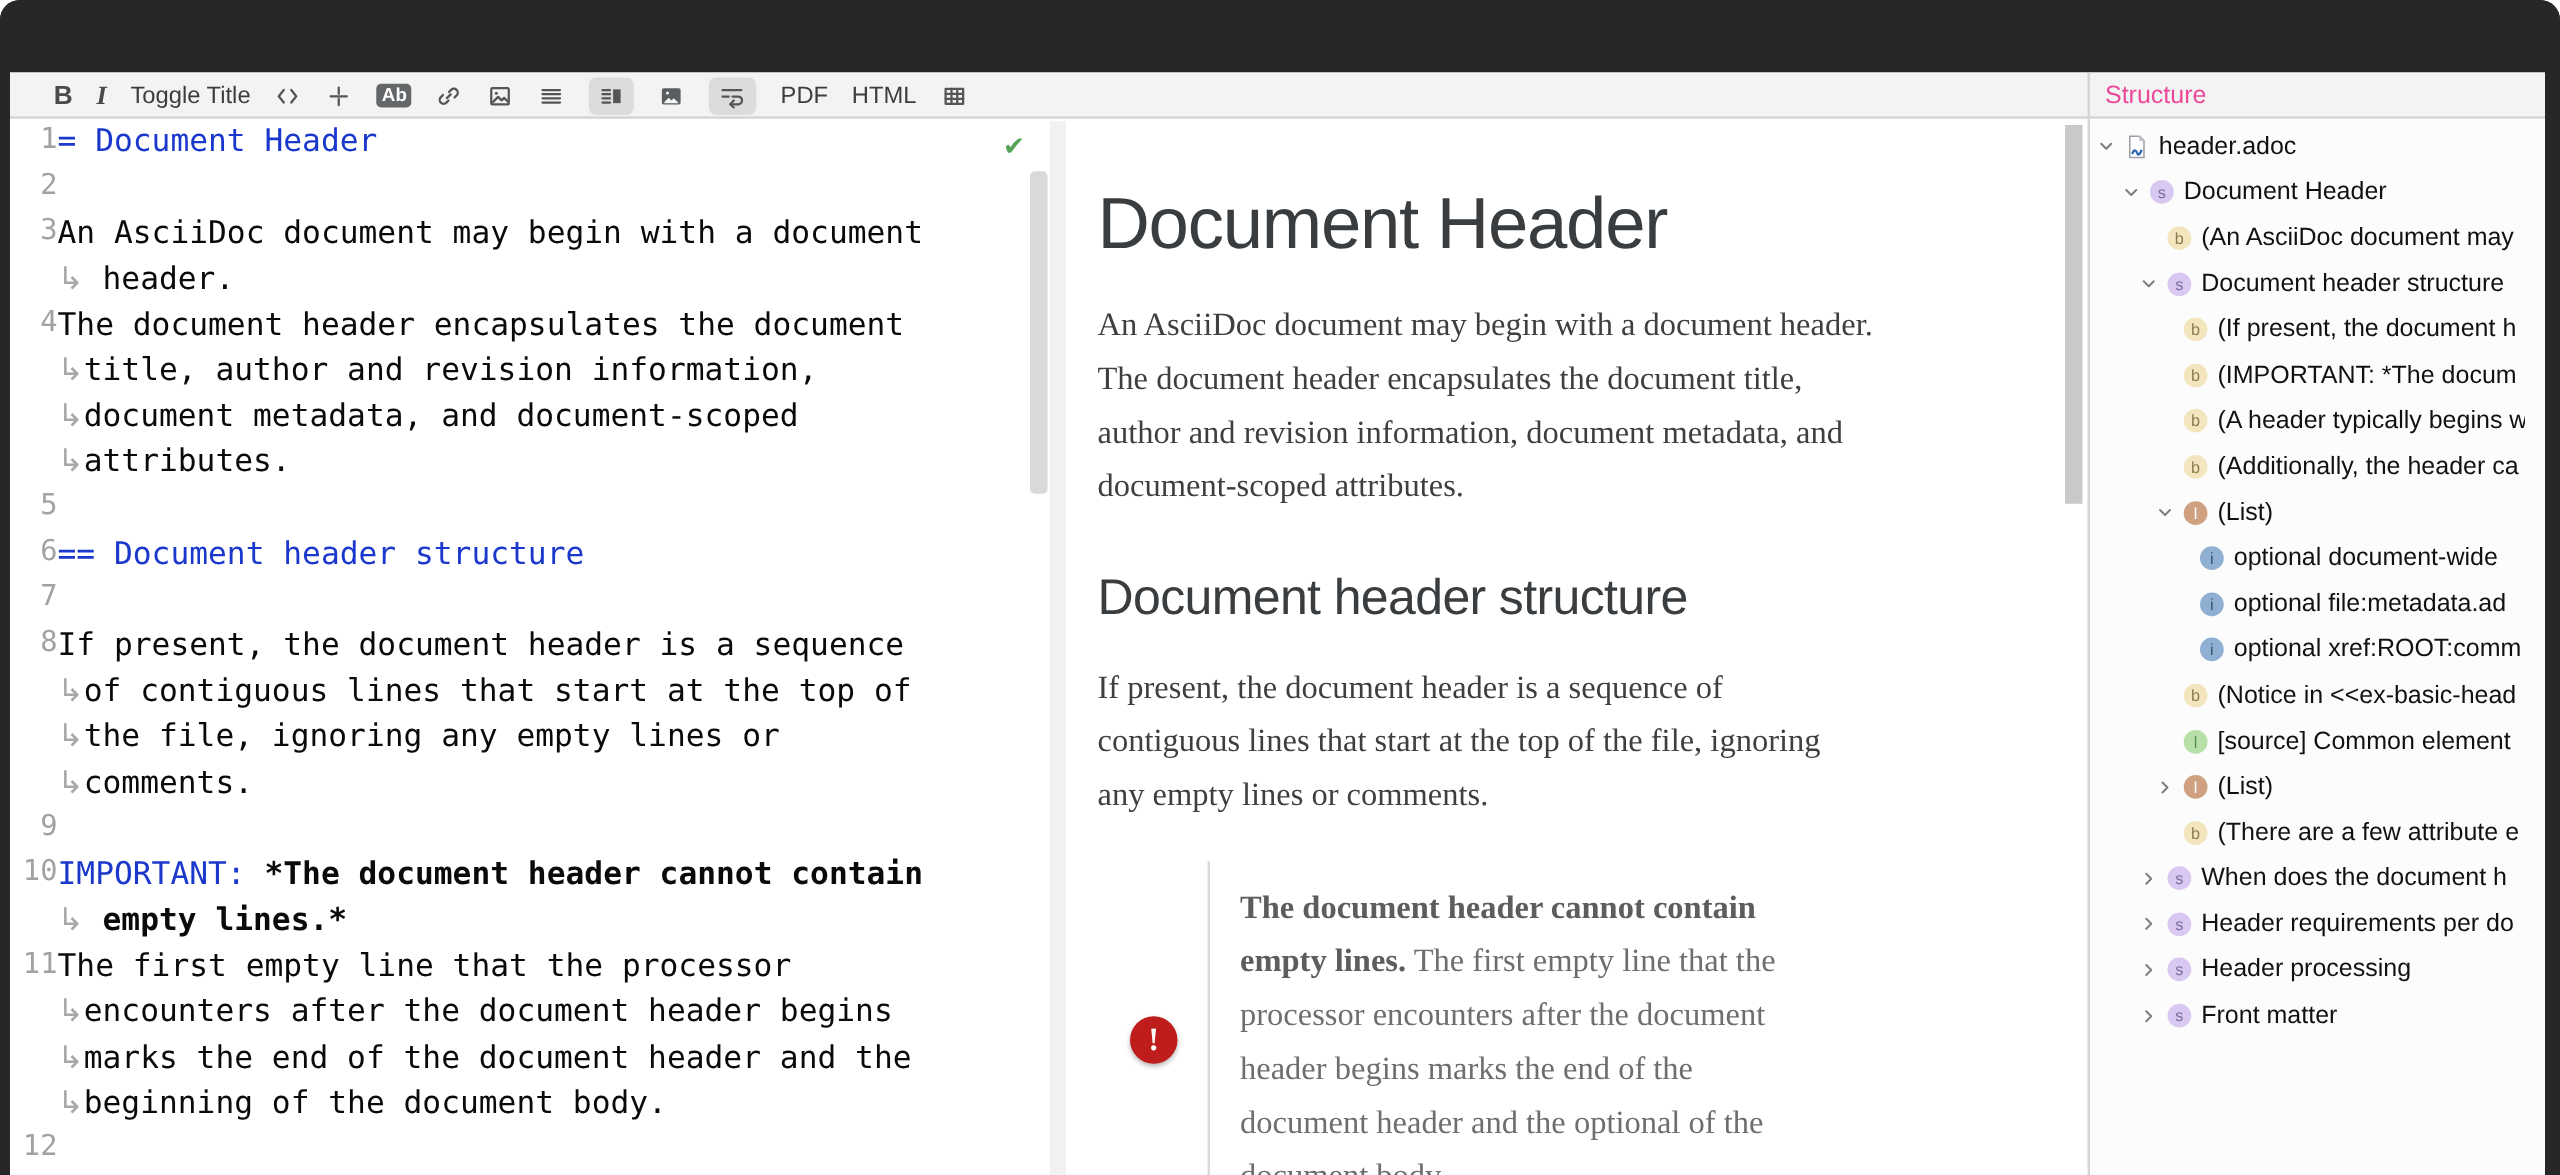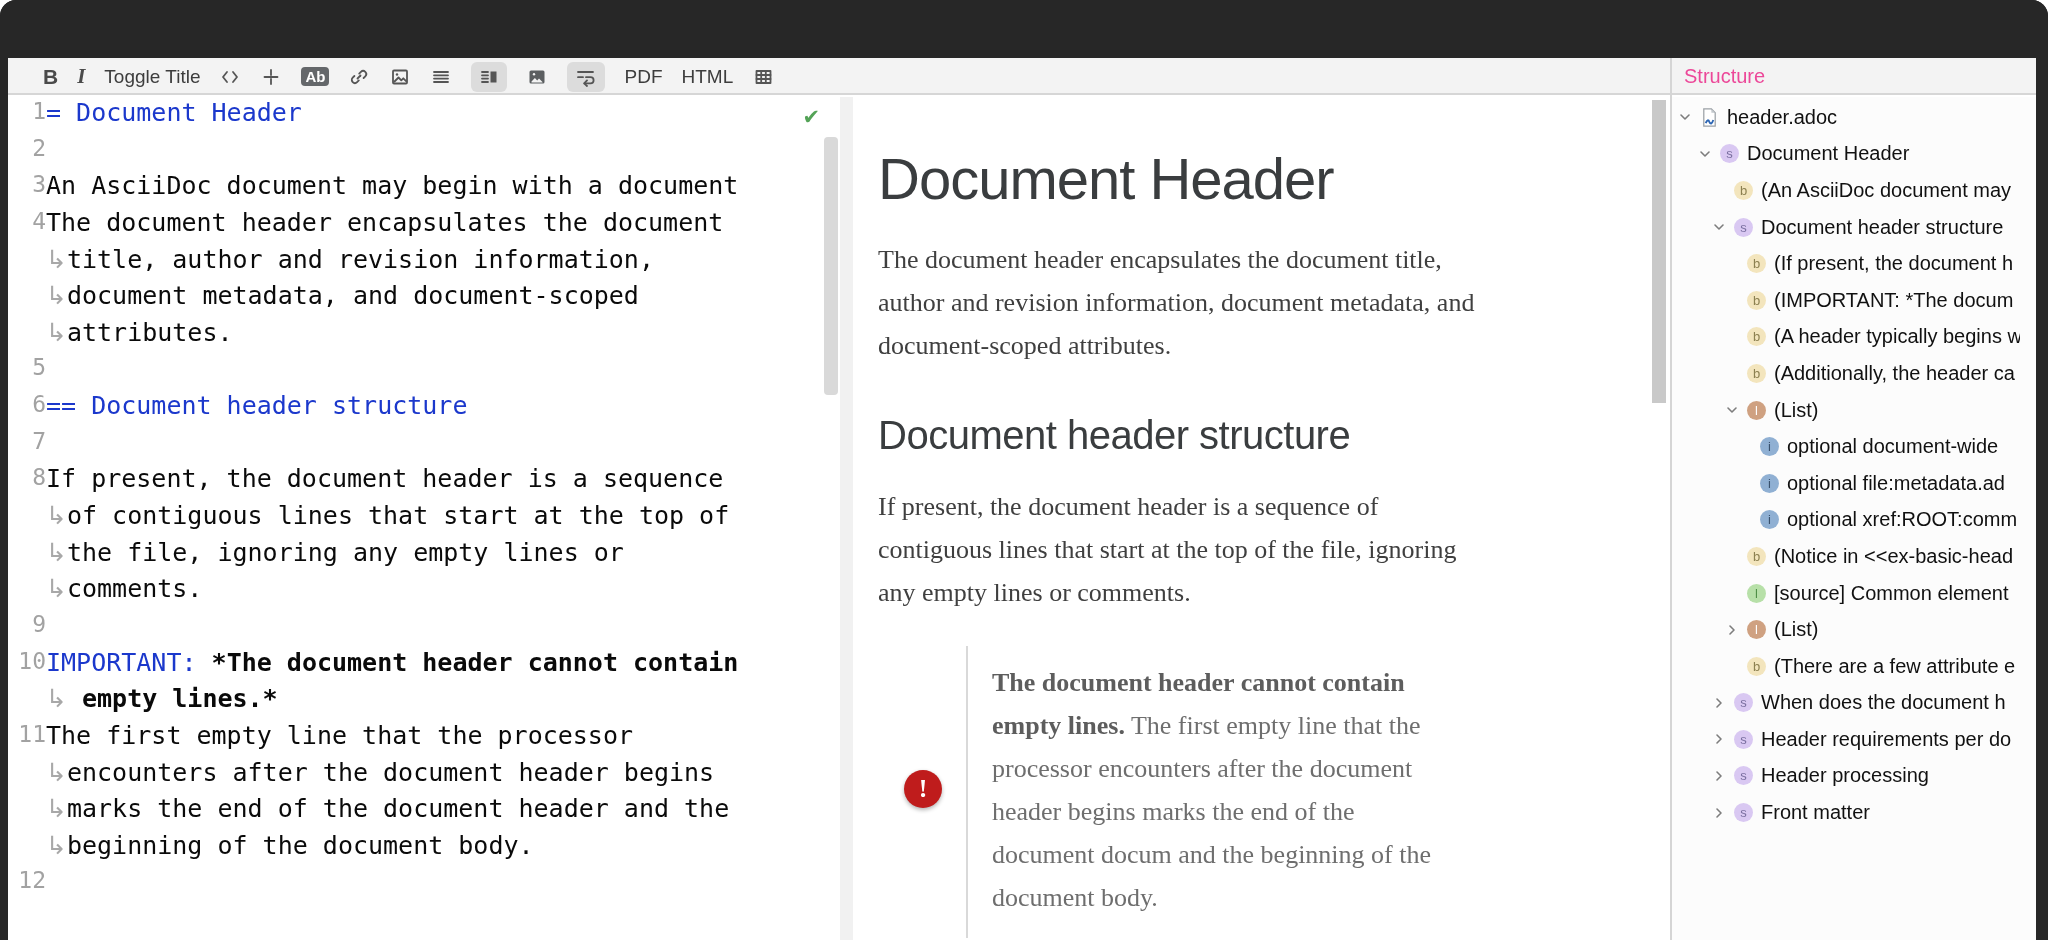--- a/index.html
+++ b/index.html
@@ -201,20 +201,21 @@
             </span>
           </button>
         </div>
       <div class="structure-title" style="left:1676px;">Structure</div>
 
       <div class="editor">
         <div class="ed-rows">
             <div class="ed-row"><span class="gutter">1</span><span class="code"><span class="seg-heading">= Document Header</span></span></div>
             <div class="ed-row"><span class="gutter">2</span><span class="code"></span></div>
             <div class="ed-row"><span class="gutter">3</span><span class="code"><span class="seg-plain">An AsciiDoc document may begin with a document</span></span></div>
+            <div class="ed-row"><span class="gutter"></span><span class="code"><span class="wrap-arrow">↳</span><span class="seg-plain"> header.</span></span></div>
             <div class="ed-row"><span class="gutter">4</span><span class="code"><span class="seg-plain">The document header encapsulates the document</span></span></div>
             <div class="ed-row"><span class="gutter"></span><span class="code"><span class="wrap-arrow">↳</span><span class="seg-plain">title, author and revision information,</span></span></div>
             <div class="ed-row"><span class="gutter"></span><span class="code"><span class="wrap-arrow">↳</span><span class="seg-plain">document metadata, and document-scoped</span></span></div>
             <div class="ed-row"><span class="gutter"></span><span class="code"><span class="wrap-arrow">↳</span><span class="seg-plain">attributes.</span></span></div>
             <div class="ed-row"><span class="gutter">5</span><span class="code"></span></div>
             <div class="ed-row"><span class="gutter">6</span><span class="code"><span class="seg-heading">== Document header structure</span></span></div>
             <div class="ed-row"><span class="gutter">7</span><span class="code"></span></div>
             <div class="ed-row"><span class="gutter">8</span><span class="code"><span class="seg-plain">If present, the document header is a sequence</span></span></div>
             <div class="ed-row"><span class="gutter"></span><span class="code"><span class="wrap-arrow">↳</span><span class="seg-plain">of contiguous lines that start at the top of</span></span></div>
             <div class="ed-row"><span class="gutter"></span><span class="code"><span class="wrap-arrow">↳</span><span class="seg-plain">the file, ignoring any empty lines or</span></span></div>
@@ -230,40 +231,41 @@
           </div>
         <div class="ed-check">✔</div>
         <div class="ed-scroll"></div>
       </div>
 
       <div class="splitter"></div>
 
       <div class="preview">
         <div class="pv-h1">Document Header</div>
         <div class="pv-p pv-p1">
+            <div>An AsciiDoc document may begin with a document header.</div>
             <div>The document header encapsulates the document title,</div>
             <div>author and revision information, document metadata, and</div>
             <div>document-scoped attributes.</div>
           </div>
         <div class="pv-h2">Document header structure</div>
         <div class="pv-p pv-p2">
             <div>If present, the document header is a sequence of</div>
             <div>contiguous lines that start at the top of the file, ignoring</div>
             <div>any empty lines or comments.</div>
           </div>
         <div class="admonition">
           <div class="adm-iconcell">
             <div class="adm-icon">!</div>
           </div>
           <div class="adm-content">
               <div><span class="adm-bold">The document header cannot contain</span></div>
               <div><span class="adm-bold">empty lines.</span><span> The first empty line that the</span></div>
               <div><span>processor encounters after the document</span></div>
               <div><span>header begins marks the end of the</span></div>
-              <div><span>document docum and the beginning of the</span></div>
+              <div><span>document header and the optional of the</span></div>
               <div><span>document body.</span></div>
             </div>
         </div>
         <div class="pv-scroll"></div>
       </div>
 
       <div class="divider"></div>
       <div class="structure">
         <div class="tree">
             <div class="tree-row" style="padding-left: 6px;"><span class="chev"><svg width="14" height="14" viewBox="0 0 14 14">

